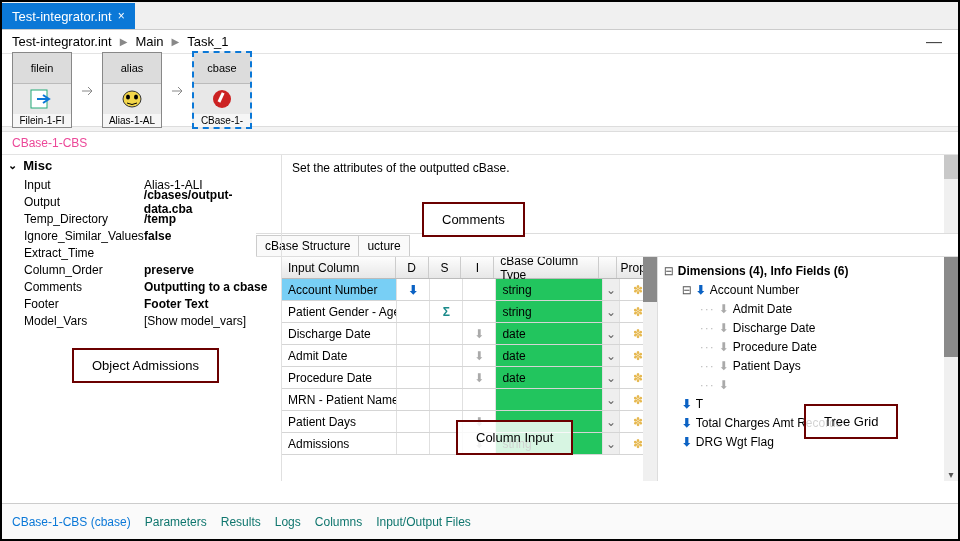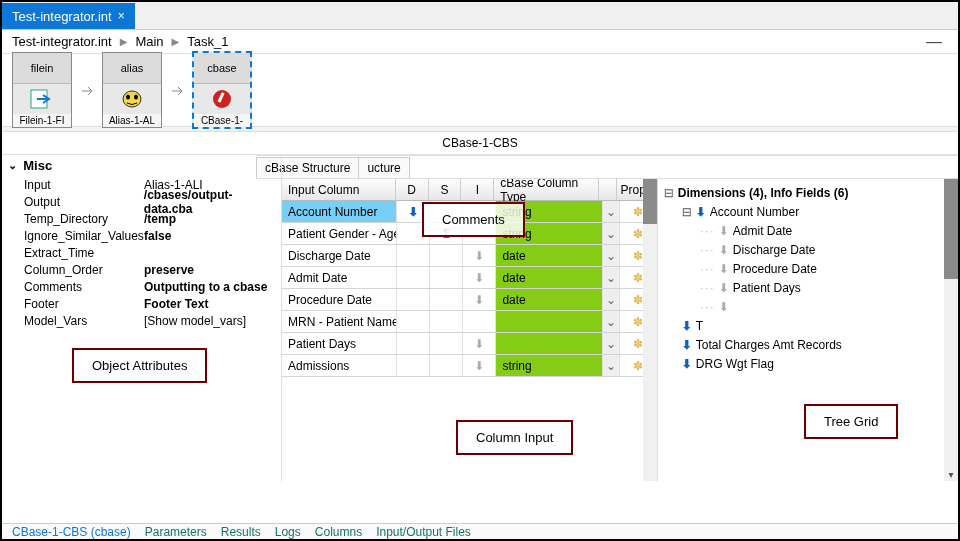--- a/index.html
+++ b/index.html
@@ -11,21 +11,21 @@
 .breadcrumb .sep { color: #888; font-size: 10px; }
 .breadcrumb .minimize { margin-left: auto; color: #444; font-size: 16px; padding-right: 6px; }
 .flow-canvas { height: 72px; padding: 6px 10px; display: flex; align-items: center; gap: 10px; }
 .node { border: 1px solid #888; background: #e8e8e8; width: 60px; text-align: center; font-size: 11px; position: relative; }
 .node.selected { border: 2px dashed #0b78d7; }
 .node .node-title { background: #dcdcdc; border-bottom: 1px solid #bbb; padding: 9px 0; font-size: 11px; }
 .node .node-icon { height: 30px; display: flex; align-items: center; justify-content: center; }
 .node .node-label { background: #f6f6f6; padding: 1px 0; font-size: 10px; white-space: nowrap; overflow: hidden; }
 .arrow-link { width: 10px; height: 10px; }
 .divider { height: 6px; background: #f3f3f3; border-top: 1px solid #ddd; border-bottom: 1px solid #ddd; }
-.sub-header { padding: 4px 10px; color: #000000; font-size: 12px; border-bottom: 1px solid #e3e3e3; text-align: center; }
+.sub-header { padding: 4px 10px; color: #ec4899; font-size: 12px; border-bottom: 1px solid #e3e3e3; }
 .main-grid { display: flex; height: 326px; }
 .left-pane { width: 280px; border-right: 1px solid #e0e0e0; overflow: hidden; position: relative; }
 .misc-head { display: flex; align-items: center; gap: 6px; padding: 3px 6px; font-weight: bold; font-size: 13px; }
 .attr-list { padding-left: 22px; font-size: 12px; }
 .attr-row { display: flex; height: 17px; align-items: center; }
 .attr-label { width: 120px; }
 .attr-value { font-weight: bold; }
 .attr-value.thin { font-weight: normal; }
 .right-area { flex: 1; display: flex; flex-direction: column; }
 .comments-box { padding: 6px 10px; font-size: 12px; height: 78px; position: relative; }
@@ -37,40 +37,40 @@
 .col-grid { flex: 1.3; overflow: hidden; position: relative; }
 .table-like { font-size: 12px; }
 .th-row { display: flex; background: linear-gradient(#fdfdfd,#e7e7e7); border-bottom: 1px solid #bbb; height: 22px; align-items: center; }
 .th-row .cell { border-right: 1px solid #ccc; padding: 0 6px; height: 100%; display: flex; align-items: center; }
 .data-row { display: flex; height: 22px; align-items: center; border-bottom: 1px solid #d5d5d5; }
 .data-row .cell { border-right: 1px solid #e0e0e0; padding: 0 6px; height: 100%; display: flex; align-items: center; white-space: nowrap; overflow: hidden; }
 .cell.c-input { width: 130px; }
 .cell.c-d { width: 36px; justify-content: center; }
 .cell.c-s { width: 36px; justify-content: center; }
 .cell.c-i { width: 36px; justify-content: center; }
-.cell.c-type { width: 120px; background: #84cc16; }
+.cell.c-type { width: 120px; background: #22c55e; }
 .cell.c-dd { width: 18px; justify-content: center; background: #eee; color: #666; }
 .cell.c-props { width: 40px; justify-content: center; }
 .highlight { background: #78cff5 !important; }
 .blue-arrow { color: #0b62c4; font-weight: bold; }
 .grey-arrow { color: #aaa; }
 .sigma { color: #1a8a8a; font-weight: bold; }
 .gear { color: #e6b84f; }
 .cell.hdr-bg { background: linear-gradient(#fdfdfd,#e7e7e7); }
 .tree-pane { flex: 1; padding: 4px 6px; font-size: 12px; border-left: 1px solid #ddd; position: relative; }
 .tree-row { display: flex; align-items: center; gap: 4px; height: 19px; }
 .tree-row.indent1 { padding-left: 18px; }
 .tree-row.indent2 { padding-left: 36px; }
 .tree-expander { width: 10px; color: #555; text-align: center; }
 .call-box { position: absolute; border: 2px solid #6b0000; background: rgba(255,255,255,0.82); padding: 8px 18px; font-size: 13px; z-index: 40; }
 #cb-objattr { left: 70px; top: 346px; }
 #cb-comments { left: 420px; top: 200px; }
 #cb-colgrid { left: 454px; top: 418px; }
 #cb-tree { left: 802px; top: 402px; }
-.bottom-tabs { position: absolute; bottom: 0; left: 0; right: 0; height: 16px; border-top: 1px solid #ccc; display: flex; align-items: center; gap: 14px; padding: 0 10px; font-size: 12px; background: #fafafa; }
+.bottom-tabs { position: absolute; bottom: 0; left: 0; right: 0; height: 36px; border-top: 1px solid #ccc; display: flex; align-items: center; gap: 14px; padding: 0 10px; font-size: 12px; background: #fafafa; }
 .bottom-tabs .bt { color: #0f766e; }
 .bottom-tabs .bt.active { color: #0b78d7; }
 .tree-scroll { position: absolute; right: 0; top: 0; bottom: 0; width: 14px; background: #f0f0f0; }
 .tree-scroll .thumb { position: absolute; top: 0; width: 14px; height: 100px; background: #8a8a8a; }
 .tree-scroll .arrow-down { position: absolute; bottom: 0; width: 14px; height: 14px; display: flex; align-items: center; justify-content: center; color: #555; font-size: 10px; }
 svg { display: block; }
 </style>
 </head>
 <body>
 
@@ -175,20 +175,26 @@
           <span class="attr-value ">Footer Text</span>
         </div>
         <div class="attr-row">
           <span class="attr-label">Model_Vars</span>
           <span class="attr-value thin">[Show model_vars]</span>
         </div>
       </div>
   </div>
 
   <div class="right-area">
+    <div class="comments-box">
+      <span>Set the attributes of the outputted cBase.</span>
+      <div class="scroll-stub">
+          <div class="scroll-thumb"></div>
+        </div>
+    </div>
     <div class="struct-tabs">
       <div class="struct-tab">cBase Structure</div>
       <div class="struct-tab">ucture</div>
     </div>
     <div class="struct-body">
 
       <div class="col-grid">
         <div class="table-like">
           <div class="th-row">
             <div class="cell c-input">Input Column</div>
@@ -360,21 +366,21 @@
           </div>
         <div class="tree-scroll">
           <div class="thumb"></div>
           <div class="arrow-down">▾</div>
         </div>
       </div>
     </div>
   </div>
 </div>
 
-<div class="call-box" id="cb-objattr">Object Attributes</div>
+<div class="call-box" id="cb-objattr">Object Admissions</div>
 <div class="call-box" id="cb-comments">Comments</div>
 <div class="call-box" id="cb-colgrid">Column Input</div>
 <div class="call-box" id="cb-tree">Tree Grid</div>
 
 <div class="bottom-tabs">
   <span class="bt active">CBase-1-CBS (cbase)</span>
   <span class="bt">Parameters</span>
   <span class="bt">Results</span>
   <span class="bt">Logs</span>
   <span class="bt">Columns</span>

